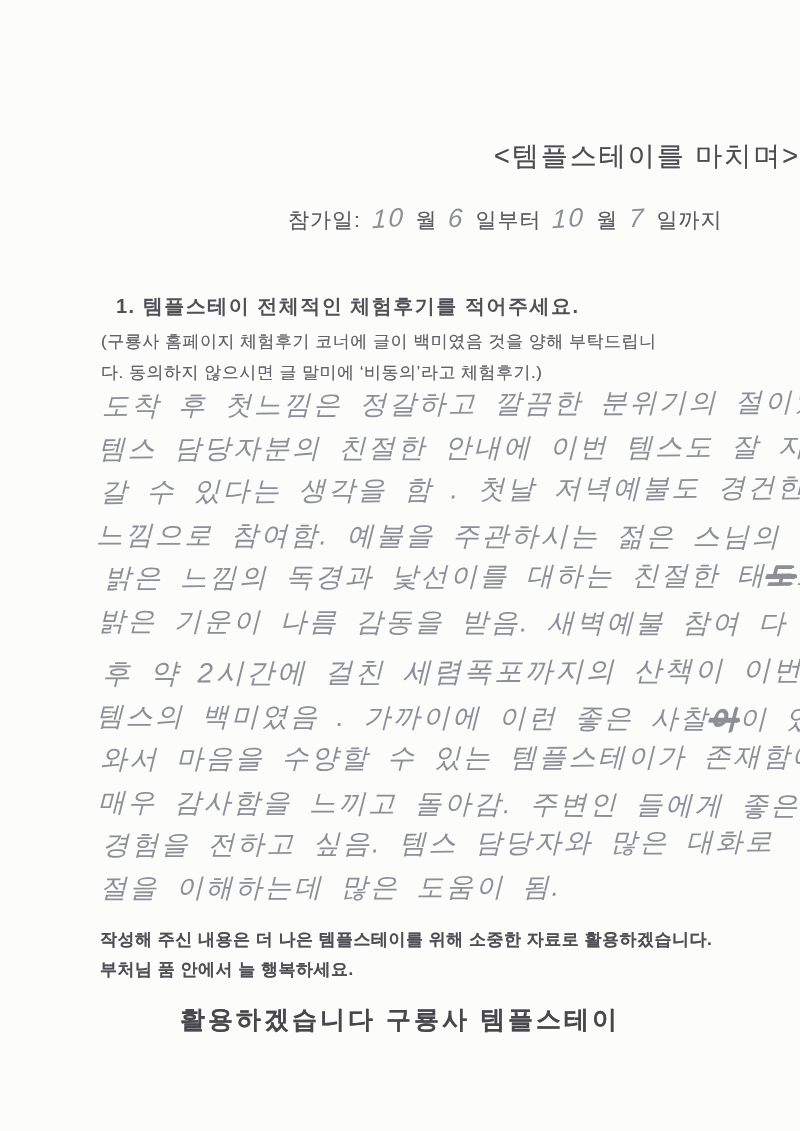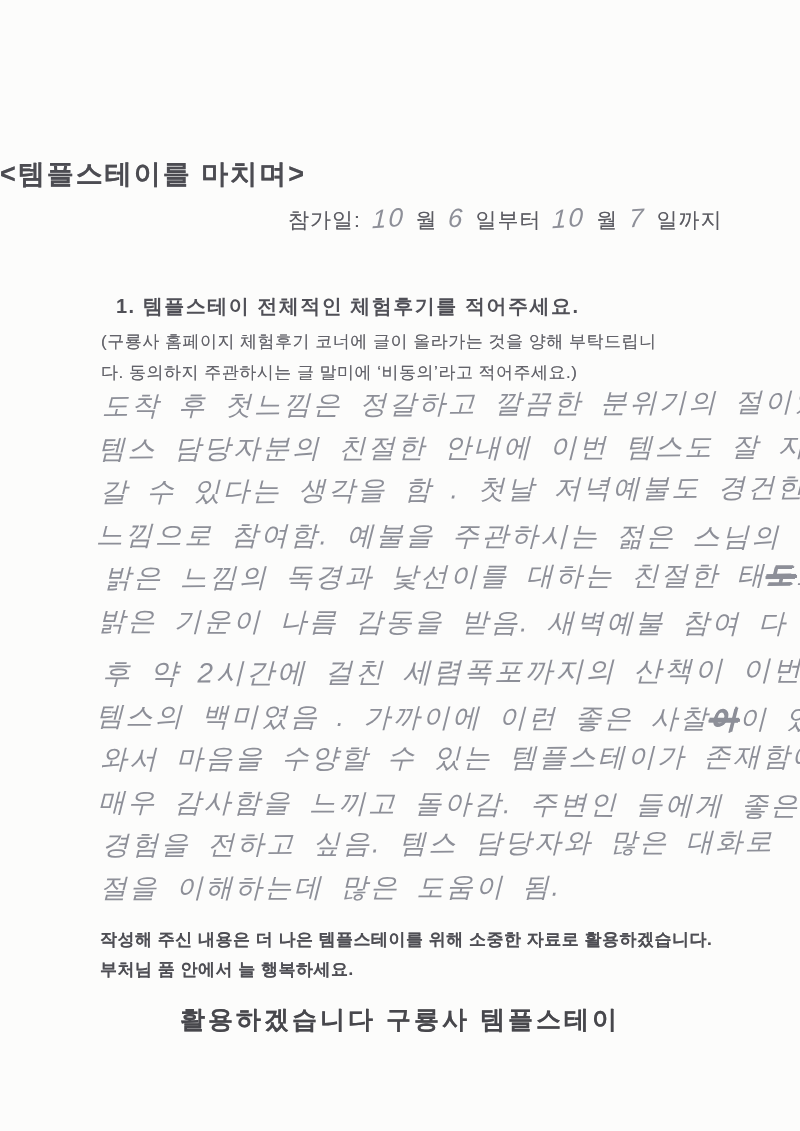--- a/index.html
+++ b/index.html
@@ -12,23 +12,23 @@
       radial-gradient(circle at 20% 30%, rgba(0,0,0,0.012) 0 2px, transparent 3px),
       radial-gradient(circle at 70% 60%, rgba(0,0,0,0.010) 0 2px, transparent 3px);
     overflow:hidden;
     font-family:"Liberation Sans", sans-serif;
     color:#55555c;
   }
   
   .printed{color:#54545a;text-shadow:0 0 0.4px rgba(84,84,90,.55);}
   .form-title{
     position:absolute;top:138px;left:0;width:100%;
-    text-align:left;
-    font-size:27px;font-weight:bold;letter-spacing:2px;
-    color:#4c4c52;text-shadow:0 0 0.5px rgba(76,76,82,.6);margin-top:18px;
+    text-align:right;
+    font-size:27px;font-weight:normal;letter-spacing:2px;
+    color:#4c4c52;text-shadow:0 0 0.5px rgba(76,76,82,.6);
   }
   .date-line{
     position:absolute;top:203px;left:288px;
     font-size:21px;letter-spacing:1px;white-space:nowrap;
   }
   .date-line .lbl{color:#5b5b62;}
   .hw{  
     color:#8d8f98;
     font-style:italic;
   }
@@ -108,22 +108,22 @@
     <span class="hw hw-digit">10</span>
     <span class="lbl printed">월</span>
     <span class="hw hw-digit">7</span>
     <span class="lbl printed">일까지</span>
   </div>
 
   <div class="question">
     <span>1.</span>
     <span>템플스테이 전체적인 체험후기를 적어주세요.</span>
   </div>
-  <div class="note note-1 printed">(구룡사 홈페이지 체험후기 코너에 글이 올라가는 것을 양해 부탁드립니</div>
-  <div class="note note-2 printed">다. 동의하지 주관하시는 글 말미에 ‘비동의’라고 적어주세요.)</div>
+  <div class="note note-1 printed">(구룡사 홈페이지 체험후기 코너에 글이 백미였음 것을 양해 부탁드립니</div>
+  <div class="note note-2 printed">다. 동의하지 않으시면 글 말미에 ‘비동의’라고 체험후기.)</div>
 
   <div class="answer hw">
     <div class="hw-line"><span>도착 후 첫느낌은  정갈하고  깔끔한 분위기의 절이었음.</span></div>
     <div class="hw-line"><span>템스 담당자분의 친절한 안내에 이번 템스도 잘 지내고</span></div>
     <div class="hw-line"><span>갈 수 있다는 생각을 함 .  첫날 저녁예불도 경건한</span></div>
     <div class="hw-line"><span>느낌으로 참여함.  예불을 주관하시는 젊은 스님의 청아하고</span></div>
     <div class="hw-line"><span>밝은 느낌의 독경과  낯선이를 대하는 친절한 태</span><span class="scribble">도</span><span>도다</span></div>
     <div class="hw-line"><span>밝은 기운이 나름 감동을 받음.  새벽예불 참여 다 아침공양</span></div>
     <div class="hw-line"><span>후  약 2시간에 걸친  세렴폭포까지의 산책이 이번</span></div>
     <div class="hw-line"><span>템스의 백미였음 .  가까이에 이런  좋은 사찰</span><span class="scribble">이</span><span>이 있고</span></div>

